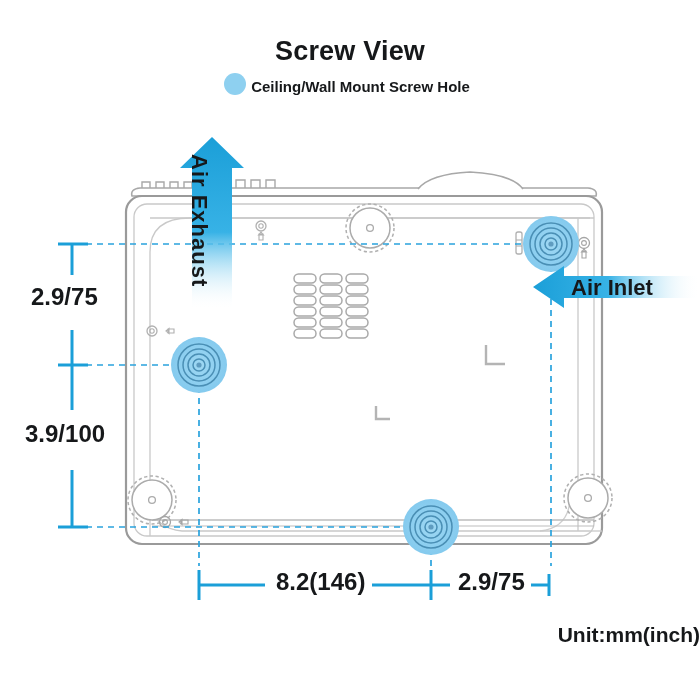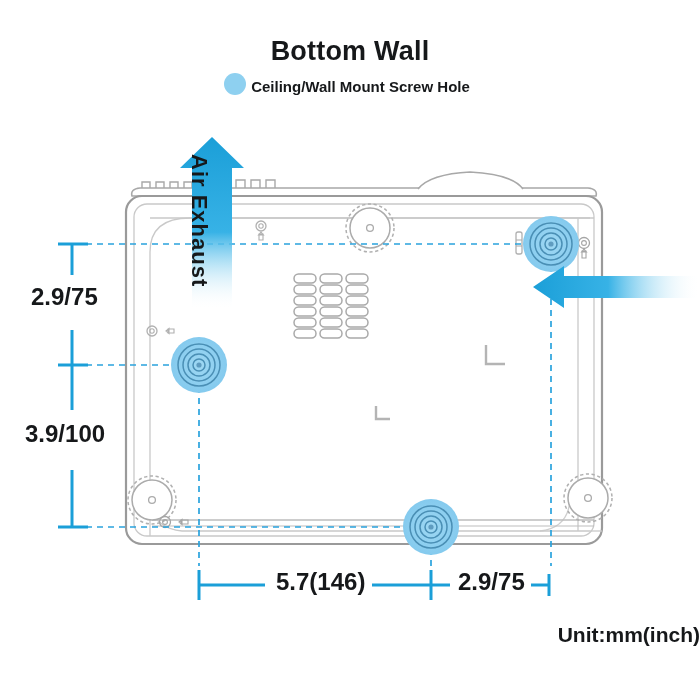--- a/index.html
+++ b/index.html
@@ -282,32 +282,33 @@
 
     <g>
       <path d="M212 137 L244 168 L232 168 L232 310 L192 310 L192 168 L180 168 Z" fill="url(#gradExhaust)"></path>
     </g>
 
     <g>
       <path d="M533 287 L564 266 L564 276 L700 276 L700 298 L564 298 L564 308 Z" fill="url(#gradInlet)"></path>
     </g>
   </svg>
 
-  <div class="hdr-title">Bottom Wall</div>
+  <div class="hdr-title">Screw View</div>
 
   <div class="hdr-legend">
     <span class="legend-dot"></span><span>Ceiling/Wall Mount Screw Hole</span>
   </div>
 
   <div class="arrow-text" id="txt-exhaust">Air Exhaust</div>
 
+  <div class="arrow-text" id="txt-inlet">Air Inlet</div>
 
   <div class="dim-label" id="lbl-v-top">2.9/75</div>
 
   <div class="dim-label" id="lbl-v-bot">3.9/100</div>
 
-  <div class="dim-label" id="lbl-h-left">5.7(146)</div>
+  <div class="dim-label" id="lbl-h-left">8.2(146)</div>
 
   <div class="dim-label" id="lbl-h-right">2.9/75</div>
 
   <div class="unit-note">Unit:mm(inch)</div>
 
 </div>
 
 </body></html>

